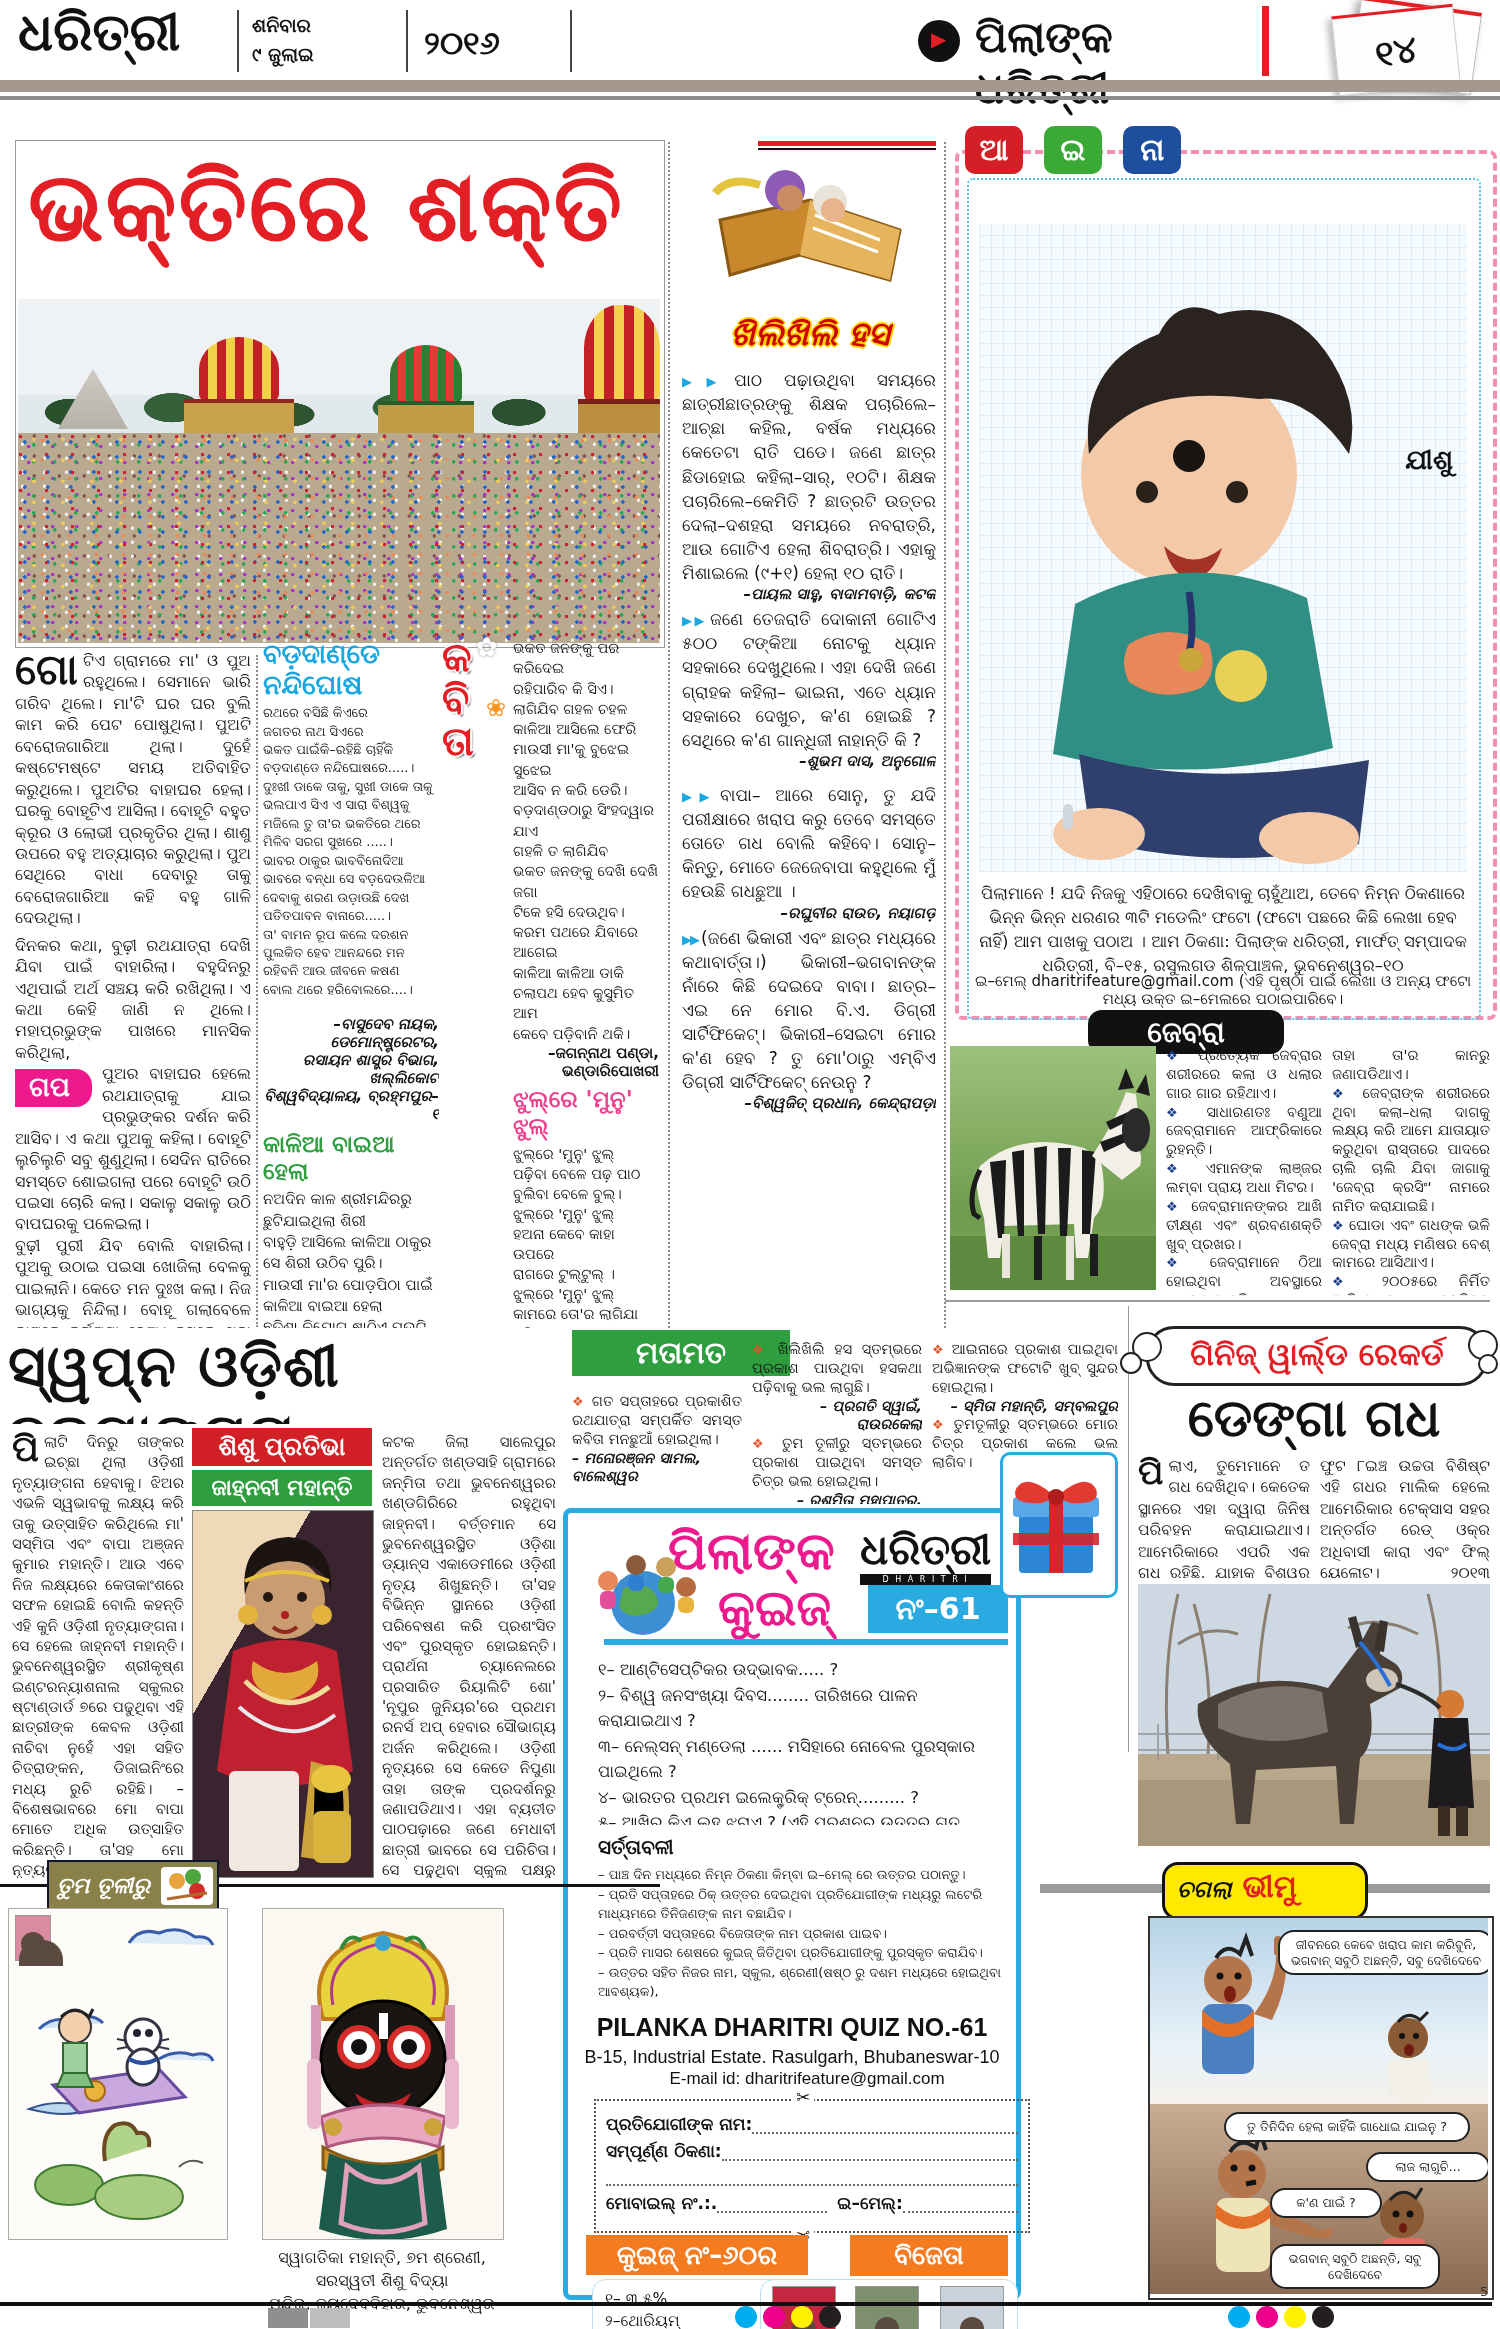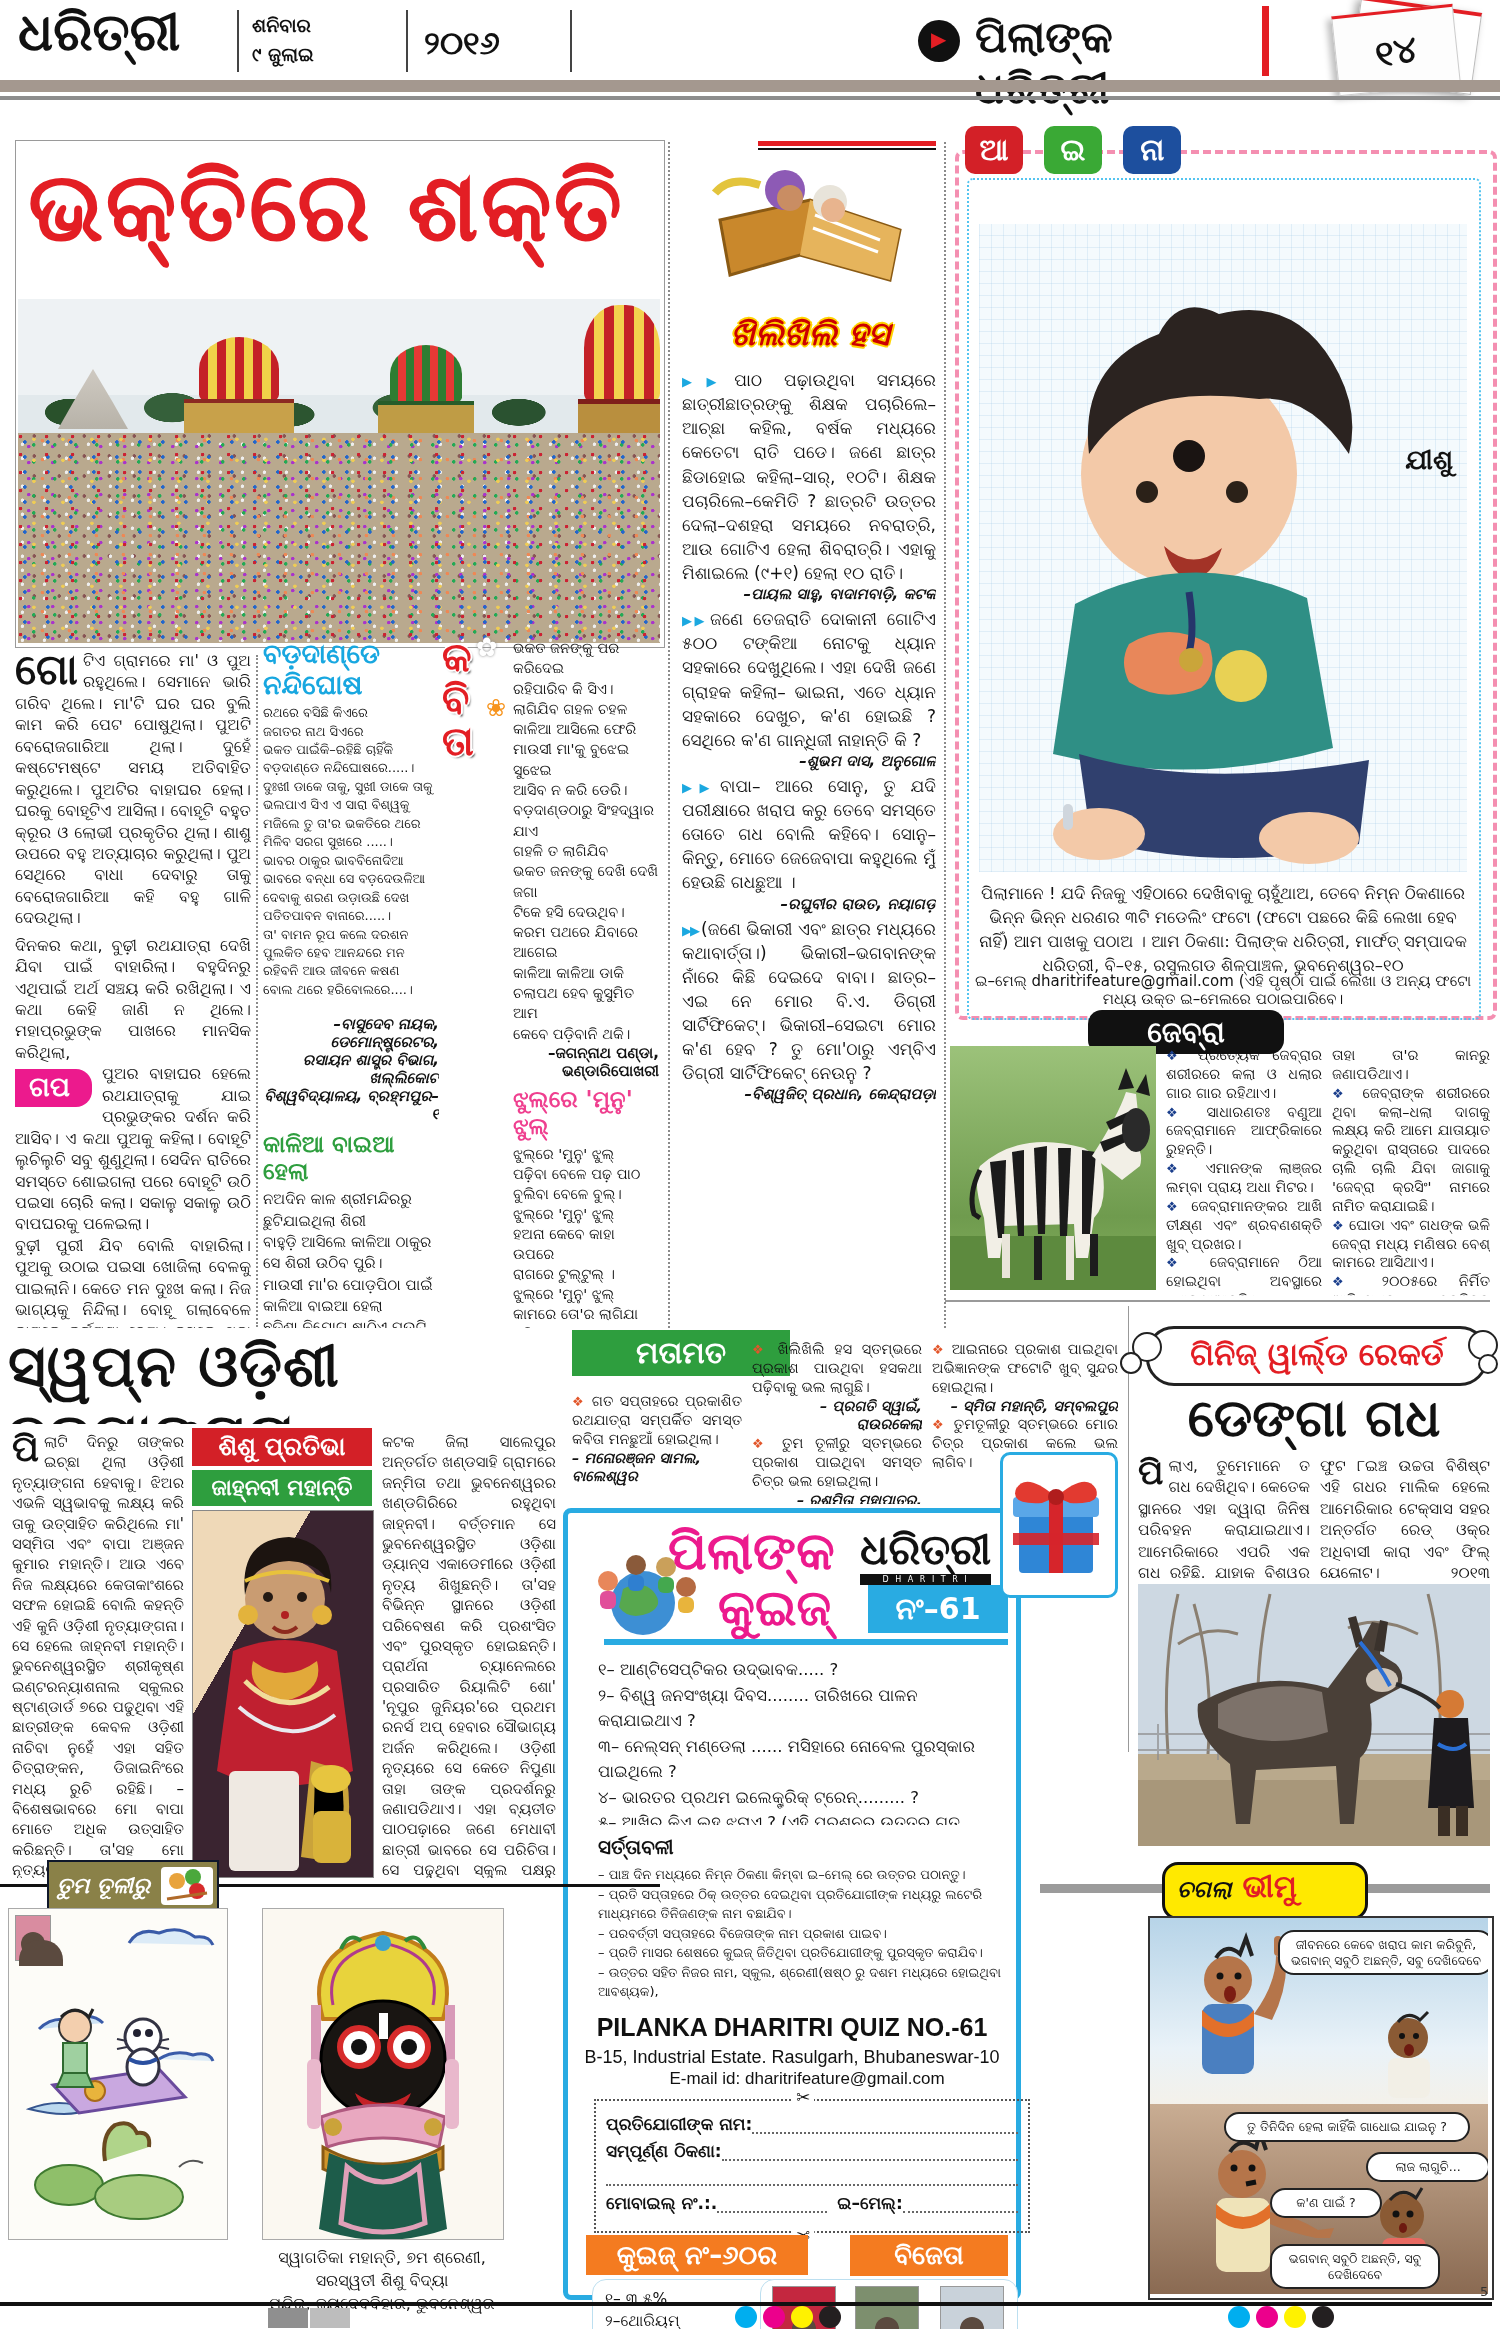--- a/index.html
+++ b/index.html
@@ -237,21 +237,21 @@
       <path d="M70,25 q-30,-10 -45,8" stroke="#e3c43c" stroke-width="8" fill="none"></path>
     </svg>
     <div class="b i c" style="font-size:33px;color:#cc0000;text-shadow:-2px 0 #ffd400,2px 0 #ffd400,0 -2px #ffd400,0 2px #ffd400;">ଖିଲିଖିଲି ହସ</div>
   </div>
 
   <div class="abs clip" style="left:682px;top:368px;width:254px;height:958px;">
     <div class="txt j" style="font-size:17px;line-height:1.42;"><span class="bullet-joke">▶▶</span><span>ପାଠ ପଢ଼ାଉଥିବା ସମୟରେ ଛାତ୍ରୀଛାତ୍ରଙ୍କୁ ଶିକ୍ଷକ ପଚାରିଲେ– ଆଚ୍ଛା କହିଲ, ବର୍ଷକ ମଧ୍ୟରେ କେତେଟା ରାତି ପଡେ। ଜଣେ ଛାତ୍ର ଛିଡାହୋଇ କହିଲା–ସାର୍, ୧୦ଟି। ଶିକ୍ଷକ ପଚାରିଲେ–କେମିତି ? ଛାତ୍ରଟି ଉତ୍ତର ଦେଲା–ଦଶହରା ସମୟରେ ନବରାତ୍ରି, ଆଉ ଗୋଟିଏ ହେଲା ଶିବରାତ୍ରି। ଏହାକୁ ମିଶାଇଲେ (୯+୧) ହେଲା ୧୦ ରାତି।</span></div>
     <div class="author i r">–ପାୟଲ ସାହୁ, ବାଦାମବାଡ଼ି, କଟକ</div>
     <div class="txt j" style="font-size:17px;line-height:1.42;margin-top:4px;"><span class="bullet-joke">▶▶</span><span>ଜଣେ ତେଜରାତି ଦୋକାନୀ ଗୋଟିଏ ୫୦୦ ଟଙ୍କିଆ ନୋଟକୁ ଧ୍ୟାନ ସହକାରେ ଦେଖୁଥିଲେ। ଏହା ଦେଖି ଜଣେ ଗ୍ରାହକ କହିଲା– ଭାଇନା, ଏତେ ଧ୍ୟାନ ସହକାରେ ଦେଖୁଚ, କ'ଣ ହୋଇଛି ? ସେଥିରେ କ'ଣ ଗାନ୍ଧିଜୀ ନାହାନ୍ତି କି ?</span></div>
     <div class="author i r">–ଶୁଭମ ଦାସ, ଅନୁଗୋଳ</div>
-    <div class="txt j" style="font-size:17px;line-height:1.42;margin-top:4px;"><span class="bullet-joke">▶▶</span><span>ବାପା– ଆରେ ସୋନୁ, ତୁ ଯଦି ପରୀକ୍ଷାରେ ଖରାପ କରୁ ତେବେ ସମସ୍ତେ ତୋତେ ଗଧ ବୋଲି କହିବେ। ସୋନୁ–କିନ୍ତୁ, ମୋତେ ଜେଜେବାପା କହୁଥିଲେ ମୁଁ ହେଉଛି ଗଧଛୁଆ ।</span></div>
+    <div class="txt j" style="font-size:17px;line-height:1.42;margin-top:13px;"><span class="bullet-joke">▶▶</span><span>ବାପା– ଆରେ ସୋନୁ, ତୁ ଯଦି ପରୀକ୍ଷାରେ ଖରାପ କରୁ ତେବେ ସମସ୍ତେ ତୋତେ ଗଧ ବୋଲି କହିବେ। ସୋନୁ–କିନ୍ତୁ, ମୋତେ ଜେଜେବାପା କହୁଥିଲେ ମୁଁ ହେଉଛି ଗଧଛୁଆ ।</span></div>
     <div class="author i r">–ରଘୁବୀର ରାଉତ, ନୟାଗଡ଼</div>
     <div class="txt j" style="font-size:17px;line-height:1.42;margin-top:4px;"><span class="bullet-joke">▶▶</span><span>(ଜଣେ ଭିକାରୀ ଏବଂ ଛାତ୍ର ମଧ୍ୟରେ କଥାବାର୍ତ୍ତା।) ଭିକାରୀ–ଭଗବାନଙ୍କ ନାଁରେ କିଛି ଦେଇଦେ ବାବା। ଛାତ୍ର– ଏଇ ନେ ମୋର ବି.ଏ. ଡିଗ୍ରୀ ସାର୍ଟିଫିକେଟ୍। ଭିକାରୀ–ସେଇଟା ମୋର କ'ଣ ହେବ ? ତୁ ମୋ'ଠାରୁ ଏମ୍‌ବିଏ ଡିଗ୍ରୀ ସାର୍ଟିଫିକେଟ୍ ନେଉନୁ ?</span></div>
     <div class="author i r">–ବିଶ୍ୱଜିତ୍ ପ୍ରଧାନ, କେନ୍ଦ୍ରାପଡ଼ା</div>
   </div>
 
   <div class="abs" style="left:955px;top:150px;width:534px;height:862px;border:4px dashed #f48fb1;border-radius:8px;">
     <div class="abs" style="left:8px;top:24px;width:510px;height:838px;border:2px dotted #53c4f0;border-radius:6px;">
 
       <div class="abs grid-bg clip" style="left:10px;top:44px;width:488px;height:648px;">
         <svg width="488" height="648" viewBox="0 0 488 648">

